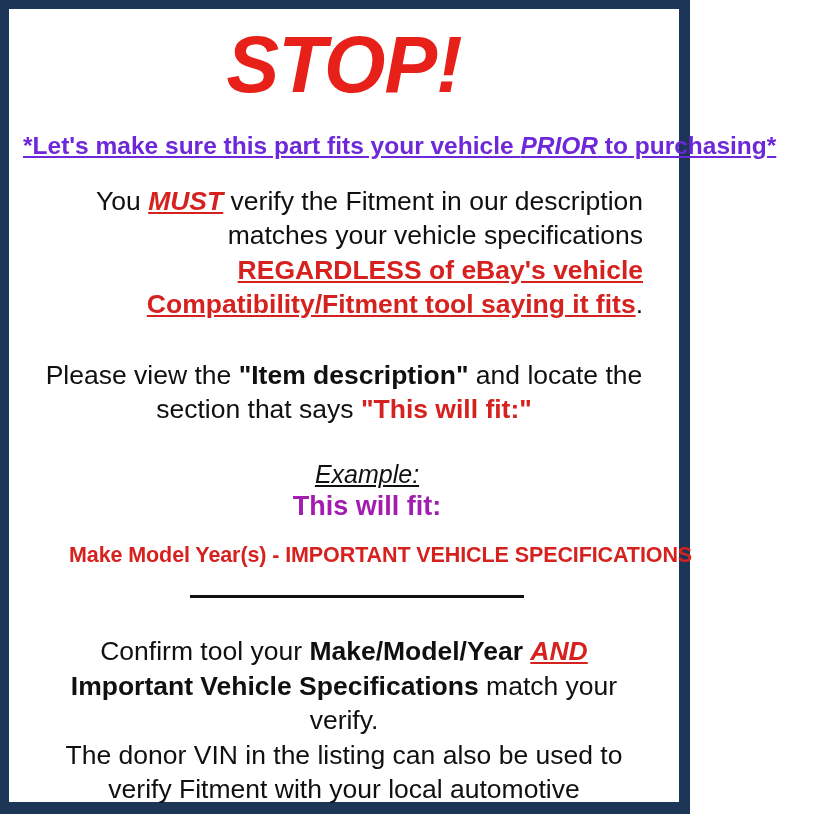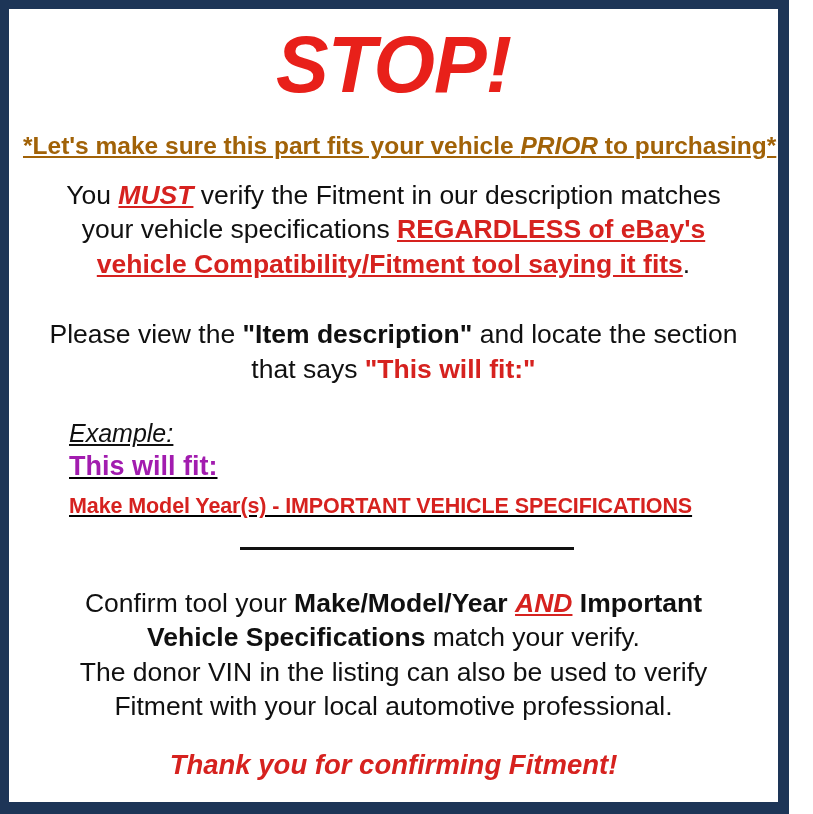--- a/index.html
+++ b/index.html
@@ -9,21 +9,21 @@
   body {
     width: 813px;
     height: 814px;
     background: #ffffff;
     font-family: "Liberation Sans", sans-serif;
     overflow: hidden;
   }
 
   #notice-frame {
     box-sizing: border-box;
-    width: 789px;
+    width: 690px;
     height: 814px;
     background: #ffffff;
     border-top: 9px solid #1d3557;
     border-left: 9px solid #1d3557;
     border-right: 11px solid #1d3557;
     border-bottom: 12px solid #1d3557;
     position: relative;
   }
 
   #notice-body {
@@ -44,40 +44,40 @@
     font-size: 79px;
     line-height: 1.0;
     letter-spacing: -1px;
     margin: 16px 0 0 0;
     white-space: nowrap;
   }
 
   
   .subheading {
     text-align: center;
-    color: #a16207;
+    color: #6d28d9;
     font-weight: bold;
     font-size: 24.5px;
     line-height: 1.1;
     margin: 29px 0 0 0;
     white-space: nowrap;
   }
   .subheading .inner { text-decoration: underline; }
 
   
   .para {
     text-align: center;
     color: #101010;
     font-size: 26.5px;
     line-height: 1.30;
     margin: 0;
     padding: 0 22px;
   }
 
-  .p-must     { margin-top: 18px; }
+  .p-must     { margin-top: 24px; text-align: right; }
   .p-view     { margin-top: 36px; }
   .p-confirm  { margin-top: 29px; }
   .p-vin      { }
 
   .emph-must {
     color: #d6221f;
     font-weight: bold;
     font-style: italic;
     text-decoration: underline;
   }
@@ -98,22 +98,21 @@
   }
   .emph-bold-black {
     color: #101010;
     font-weight: bold;
   }
 
   
   .example-block {
     margin-top: 34px;
     padding-left: 46px;
-    text-align: left;
-    text-decoration: underline;
+    text-align: center;
   }
   .example-label {
     color: #101010;
     font-style: italic;
     font-weight: normal;
     text-decoration: underline;
     font-size: 25px;
     line-height: 1.1;
   }
   .example-fit {
@@ -121,21 +120,21 @@
     font-weight: bold;
     font-size: 27px;
     line-height: 1.25;
     margin-top: 2px;
   }
   .example-spec {
     color: #d6221f;
     font-weight: bold;
     font-size: 21.5px;
     line-height: 1.1;
-    margin-top: 12px;
+    margin-top: 20px;
     letter-spacing: -0.1px;
     white-space: nowrap;
   }
 
   .divider-wrap {
     margin-top: 28px;
     height: 10px;
     display: flex;
     justify-content: center;
   }

